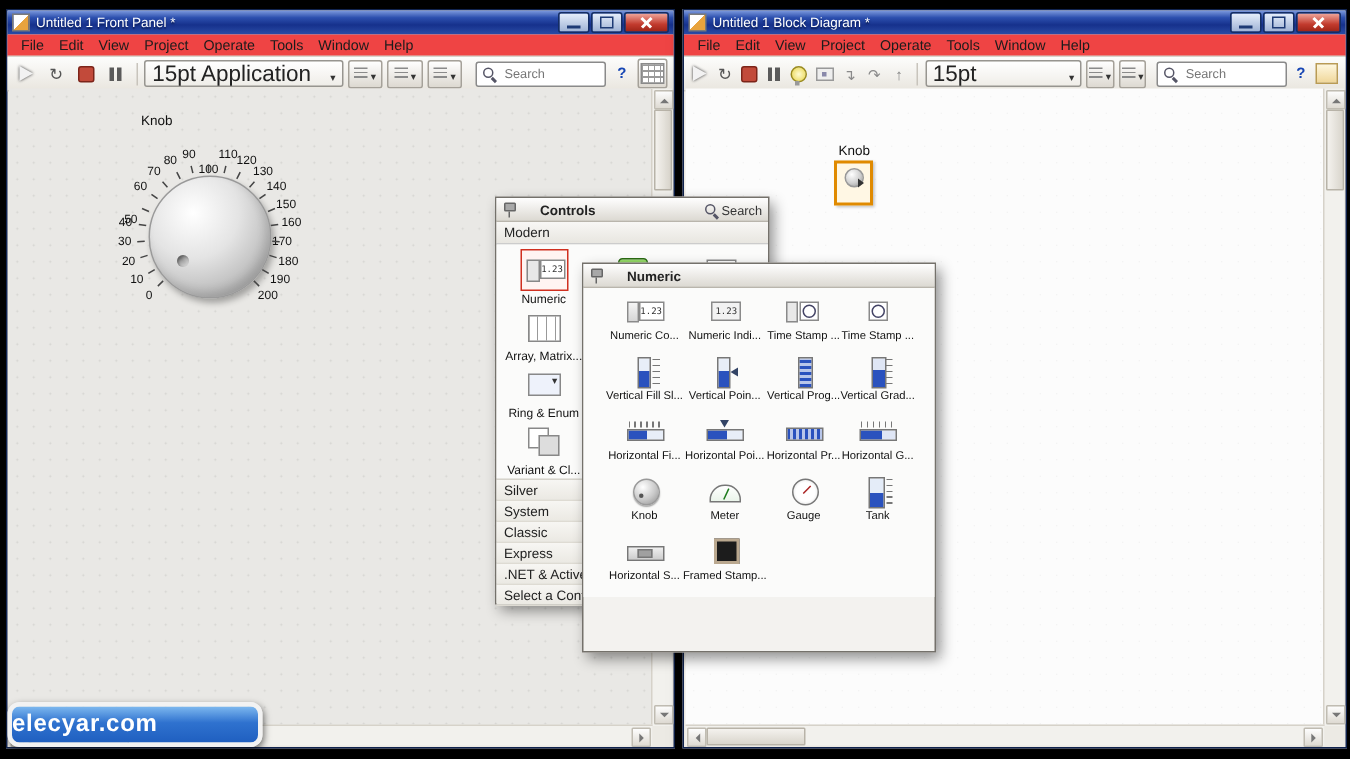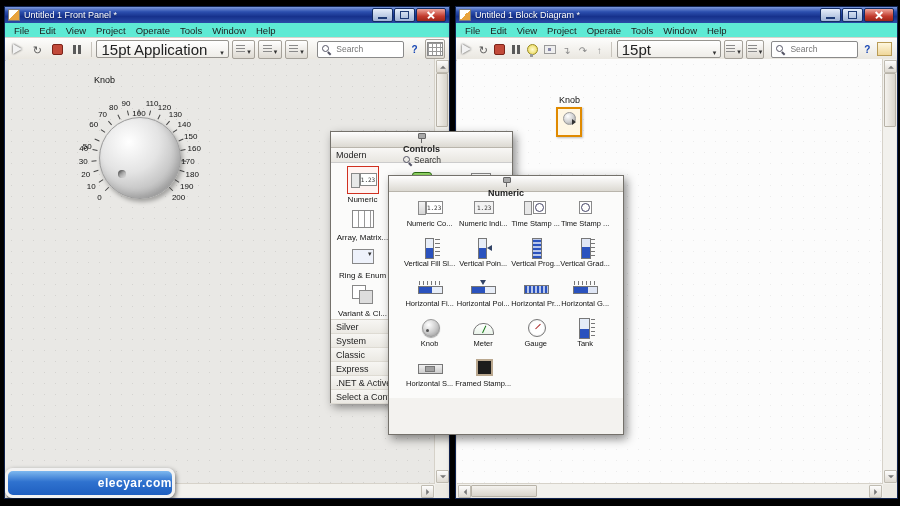--- a/index.html
+++ b/index.html
@@ -17,21 +17,21 @@
   .win-buttons{display:flex;gap:1px;}
   .win-btn{width:19px;height:12px;border:1px solid #142d63;border-radius:2px;
            background:linear-gradient(#e6eefb,#9fb3d5);position:relative;}
   .win-btn.min::before{content:"";position:absolute;left:5px;right:5px;bottom:2px;height:2px;background:#1d3a75;}
   .win-btn.max::before{content:"";position:absolute;left:5px;top:2px;right:5px;bottom:2px;border:1px solid #1d3a75;}
   .win-btn.close{width:28px;background:linear-gradient(#f0a79c,#c23b2e 60%,#9e2417);}
   .win-btn.close::before,.win-btn.close::after{content:"";position:absolute;left:50%;top:50%;width:9px;height:1.5px;background:#fff;}
   .win-btn.close::before{transform:translate(-50%,-50%) rotate(45deg);}
   .win-btn.close::after{transform:translate(-50%,-50%) rotate(-45deg);}
 
-  .menubar{height:14px;background:#5eead4;border-bottom:1px solid #d8d4cc;display:flex;
+  .menubar{height:14px;background:#ef4444;border-bottom:1px solid #d8d4cc;display:flex;
            align-items:center;padding:0 4px;font-size:9.5px;color:#1c1c1c;}
   .menu-item{padding:1px 5px;border-radius:2px;}
 
   .toolbar{height:22px;background:linear-gradient(#fdfdfc,#e9e6df);border-bottom:1px solid #cfcac0;
            display:flex;align-items:center;padding:0 4px;gap:3px;}
   .tb-btn{width:18px;height:17px;border:1px solid transparent;border-radius:2px;display:flex;
           align-items:center;justify-content:center;position:relative;}
   .tb-sep{width:1px;height:15px;background:#c8c4bc;margin:0 2px;}
   .run-arrow{width:0;height:0;border-top:5px solid transparent;border-bottom:5px solid transparent;
              border-left:9px solid #f2f2f2;filter:drop-shadow(0 0 1px #333);}
@@ -110,21 +110,21 @@
   .terminal-icon{position:absolute;left:99px;top:48px;width:22px;height:26px;border:2px solid #e08a00;
                  background:#fff7e4;box-shadow:1px 1px 2px rgba(0,0,0,.25);}
   .t-knob{width:11px;height:11px;border-radius:50%;margin:3px auto 0;
           background:radial-gradient(circle at 35% 30%,#fff,#cfcfcf 55%,#8f8f8f);border:1px solid #999;}
   .t-arrow{position:absolute;right:1px;top:50%;transform:translateY(-50%);
            border:3px solid transparent;border-left:4px solid #333;}
 
   
   .palette{position:absolute;background:#f3f2ef;border:1px solid #74716b;box-shadow:3px 4px 9px rgba(0,0,0,.45);}
   .palette-titlebar{height:15px;background:linear-gradient(#fefefe,#dcd9d2);border-bottom:1px solid #b9b5ac;
-                    display:flex;align-items:center;padding:0 4px;gap:1px;font-size:9px;color:#222;flex-direction:column;}
+                    display:flex;align-items:center;padding:0 4px;gap:16px;font-size:9px;color:#222;}
   .palette-title{font-weight:bold;flex:1;}
   .pin-icon{position:relative;width:9px;height:11px;flex:0 0 auto;}
   .pin-icon::before{content:"";position:absolute;left:1px;top:1px;width:6px;height:4px;background:#a8a8a8;
                     border:1px solid #666;border-radius:1px;}
   .pin-icon::after{content:"";position:absolute;left:4px;top:7px;width:1px;height:4px;background:#666;}
   .palette-search{display:flex;align-items:center;gap:2px;font-size:8.5px;color:#333;}
   #controls-palette{left:330px;top:131px;width:181px;height:270px;z-index:10;}
   .category-row{height:14px;background:linear-gradient(#f8f7f5,#e8e6e0);border-bottom:1px solid #ccc;
                 font-size:9px;color:#222;padding:0 5px;display:flex;align-items:center;}
   .cp-grid{display:grid;grid-template-columns:repeat(3,1fr);grid-auto-rows:38px;background:#fbfbfa;
@@ -223,22 +223,22 @@
   .ic-cp-array::before{content:"";position:absolute;left:4px;top:5px;width:20px;height:16px;border:1px solid #888;
       background:repeating-linear-gradient(to right,#fff 0 5px,#999 5px 6px);}
   .ic-cp-ring::before{content:"";position:absolute;left:4px;top:6px;width:20px;height:13px;background:#eef2fb;border:1px solid #888;}
   .ic-cp-ring::after{content:"▾";position:absolute;right:6px;top:7px;font-size:7px;color:#333;}
   .ic-cp-variant::before{content:"";position:absolute;left:4px;top:4px;width:12px;height:12px;border:1px solid #888;background:#fff;}
   .ic-cp-variant::after{content:"";position:absolute;left:11px;top:9px;width:12px;height:12px;border:1px solid #888;background:#ddd;}
 
   
   .watermark{position:absolute;left:5px;top:468px;width:164px;height:24px;z-index:30;
       background:linear-gradient(#7db8ef,#2f72cf 45%,#1f5fc0);border:3px solid #f2f2f2;border-radius:8px;
-      box-shadow:1px 2px 5px rgba(0,0,0,.55);color:#fff;font-weight:bold;font-size:12px;line-height:24px;
-      text-align:right;letter-spacing:.5px;}
+      box-shadow:1px 2px 5px rgba(0,0,0,.55);color:#fff;font-weight:bold;font-size:16px;line-height:24px;
+      text-align:left;letter-spacing:.5px;}
 </style>
 </head>
 <body>
 
 <div class="window" id="fp-window" style="left:4px;top:6px;width:444px;height:491px;">
   <div class="titlebar">
     <span class="app-icon"></span>
     <span class="title-text">Untitled 1 Front Panel *</span>
     <span class="win-buttons">
       <span class="win-btn min"></span>

